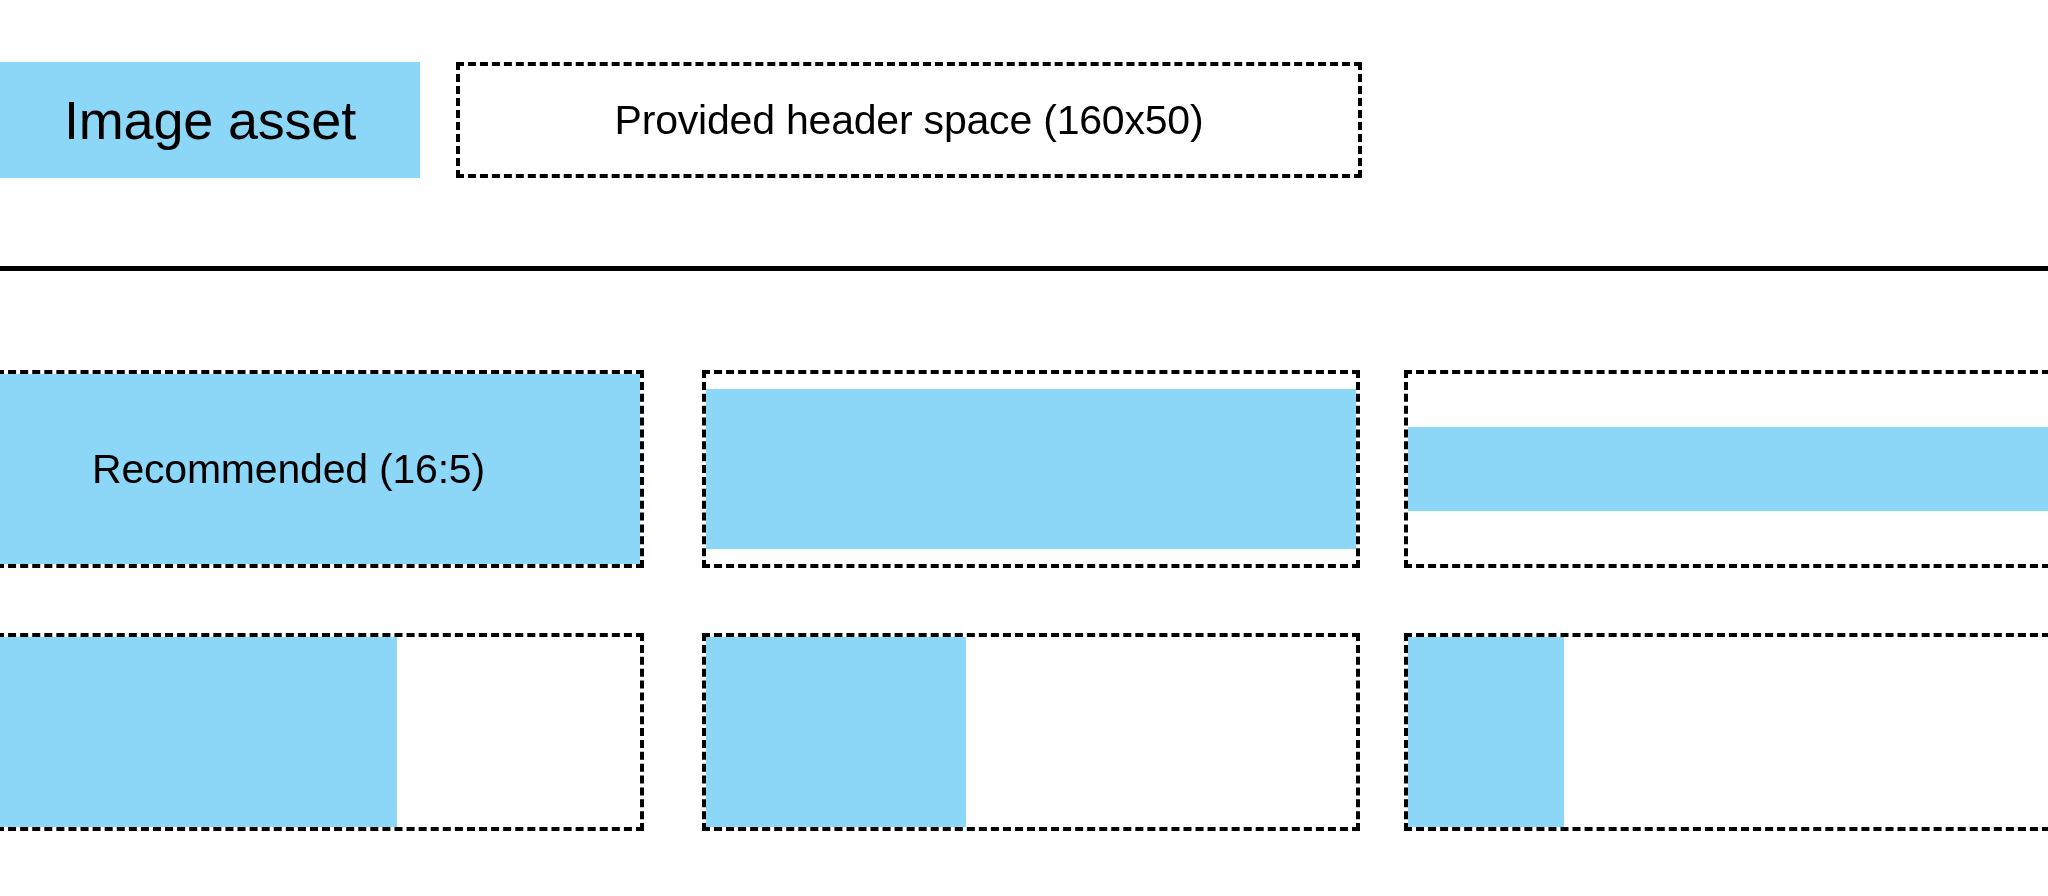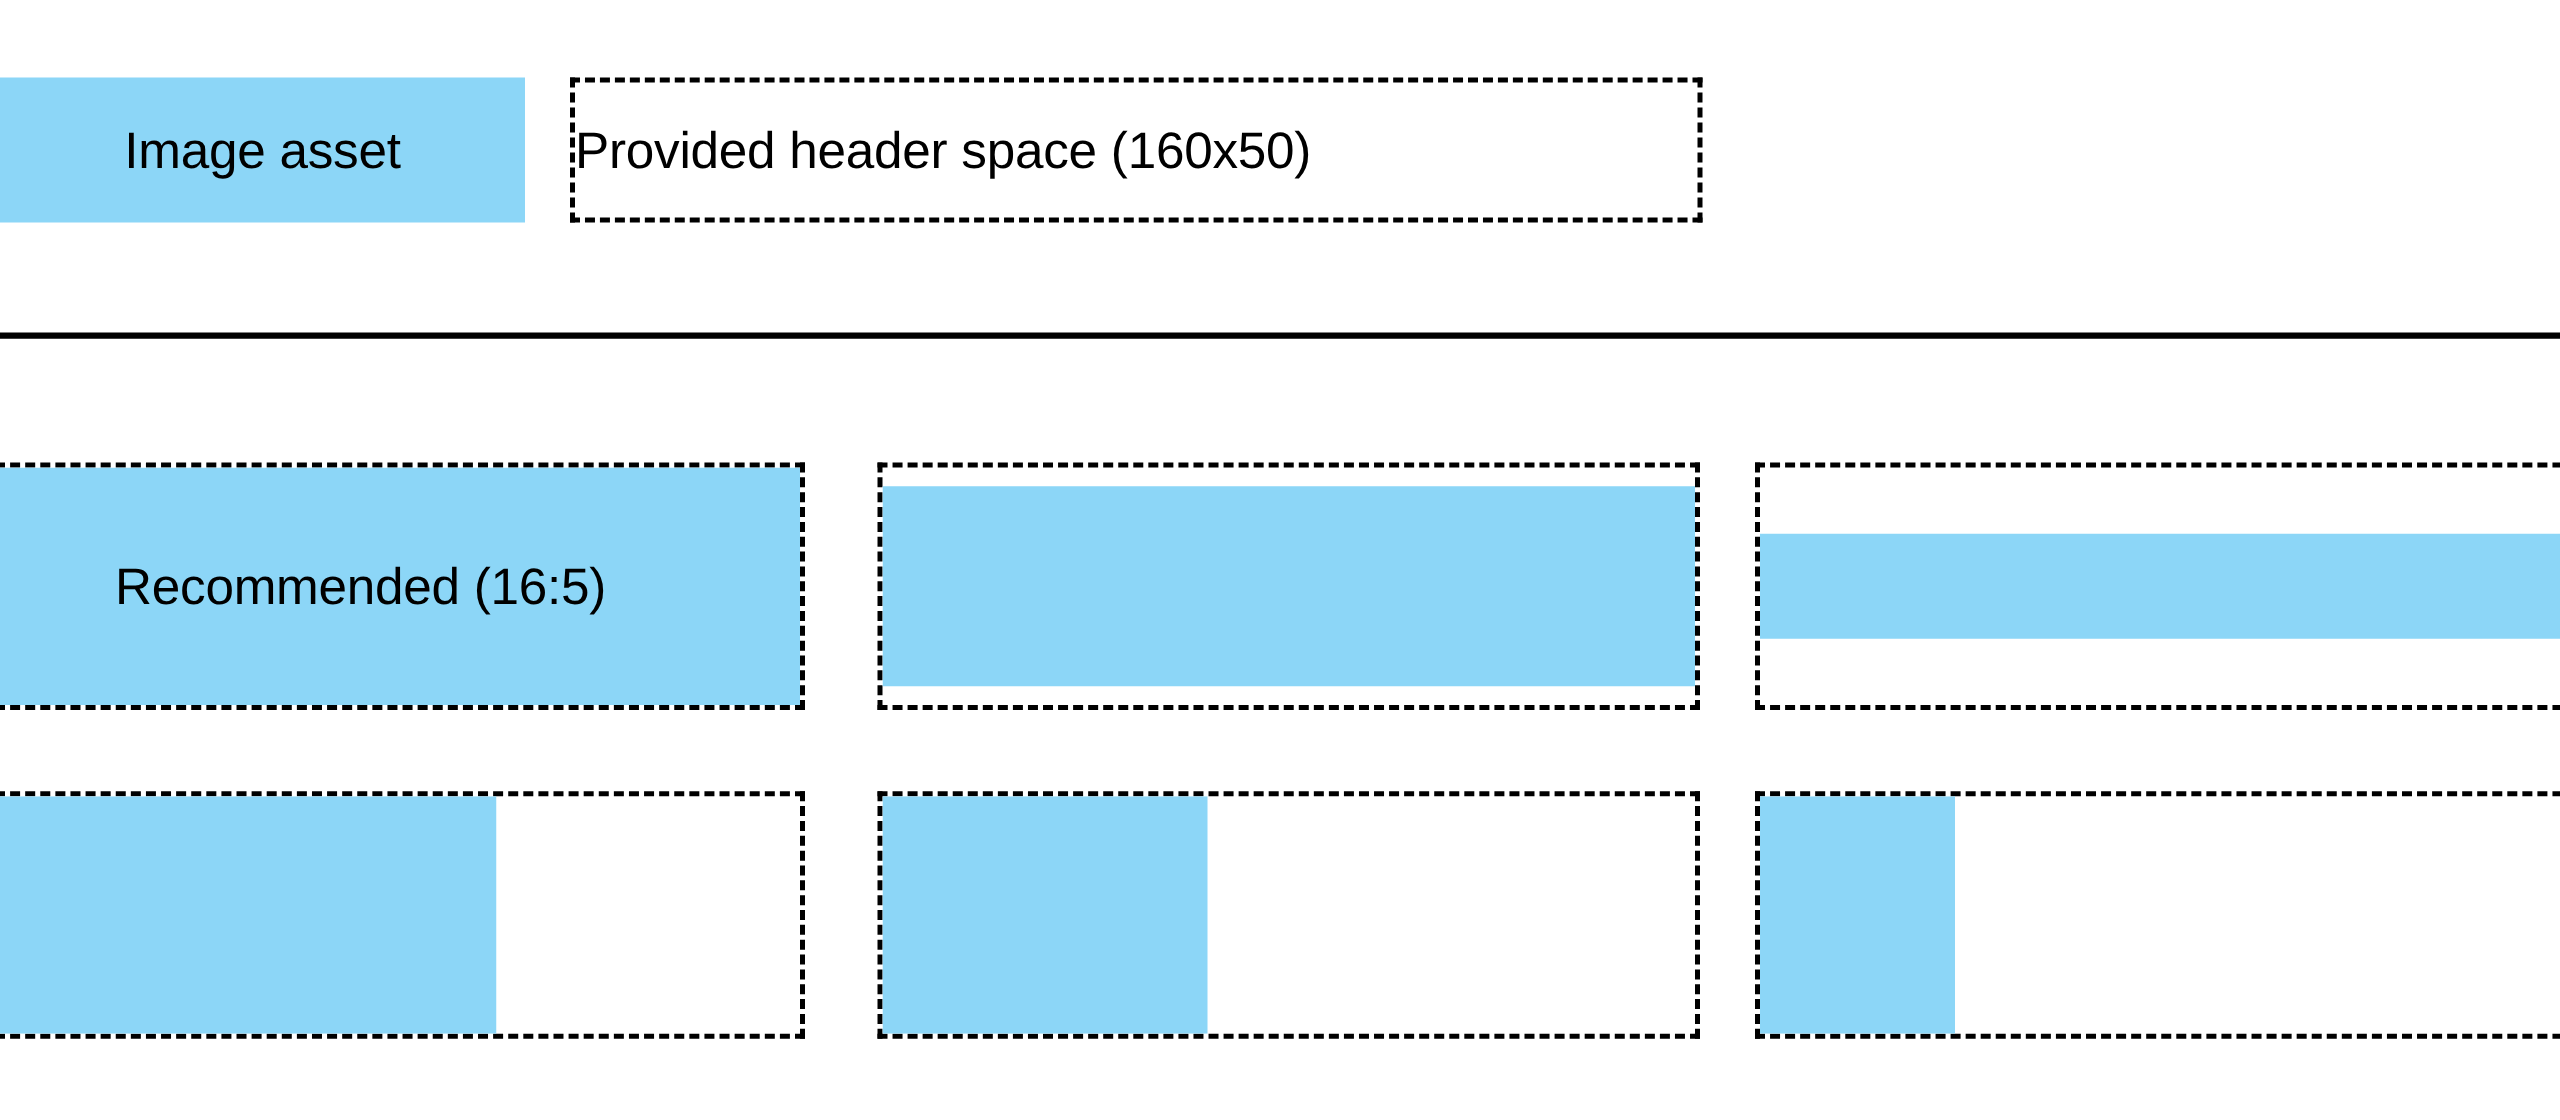--- a/index.html
+++ b/index.html
@@ -38,39 +38,39 @@
     top: 0;
     width: 420px;
     height: 116px;
     background: #8CD6F7;
     display: flex;
     align-items: center;
     justify-content: center;
     box-sizing: border-box;
   }
   .image-asset-chip .chip-label {
-    font-size: 41px;
+    font-size: 54px;
     line-height: 1;
     letter-spacing: -0.2px;
     color: #000000;
     white-space: nowrap;
   }
 
   .header-space-box {
     position: absolute;
     left: 456px;
     top: 0;
     width: 906px;
     height: 116px;
     background: #ffffff;
     border: 4px dashed #000000;
     box-sizing: border-box;
     display: flex;
     align-items: center;
-    justify-content: flex-start;
+    justify-content: center;
   }
   .header-space-box .box-label {
     font-size: 41px;
     line-height: 1;
     letter-spacing: -0.2px;
     color: #000000;
     white-space: nowrap;
   }
 
   

